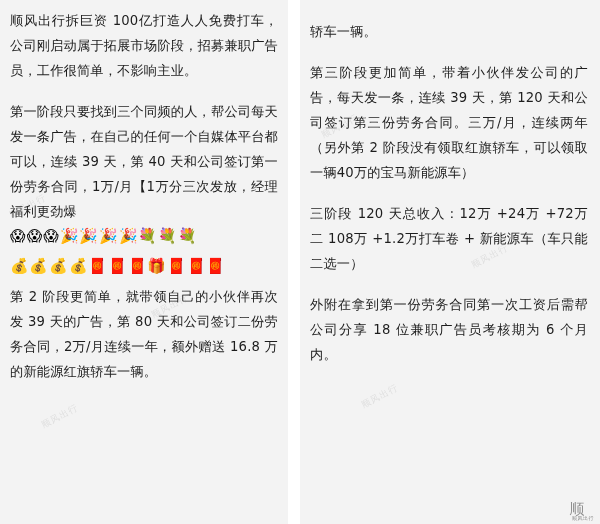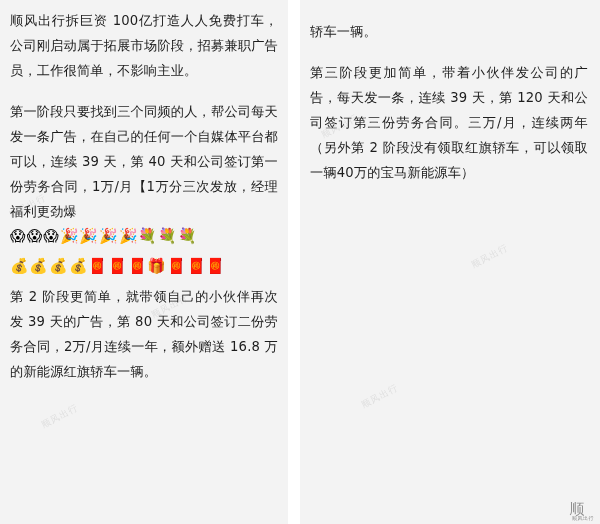--- a/index.html
+++ b/index.html
@@ -115,20 +115,22 @@
     <div class="watermark" style="left: 8px; top: 200px;">顺风出行</div>
     <div class="watermark" style="left: 150px; top: 300px;">顺风出行</div>
     <div class="watermark" style="left: 40px; top: 410px;">顺风出行</div>
   </div>
 
   <div class="col-gap"></div>
 
   <div class="col col-right">
     <p class="para">轿车一辆。</p>
     <p class="para">第三阶段更加简单，带着小伙伴发公司的广告，每天发一条，连续 39 天，第 120 天和公司签订第三份劳务合同。三万/月，连续两年（另外第 2 阶段没有领取红旗轿车，可以领取一辆40万的宝马新能源车）</p>
+    <p class="para">三阶段 120 天总收入：12万 +24万 +72万二 108万 +1.2万打车卷 + 新能源车（车只能二选一）</p>
+    <p class="para">外附在拿到第一份劳务合同第一次工资后需帮公司分享 18 位兼职广告员考核期为 6 个月内。</p>
 
     <div class="watermark" style="left: 20px; top: 120px;">顺风出行</div>
     <div class="watermark" style="left: 170px; top: 250px;">顺风出行</div>
     <div class="watermark" style="left: 60px; top: 390px;">顺风出行</div>
 
     <div class="corner-logo">
       <span class="glyph">顺</span>
       <span class="sub">顺风出行</span>
     </div>
   </div>

